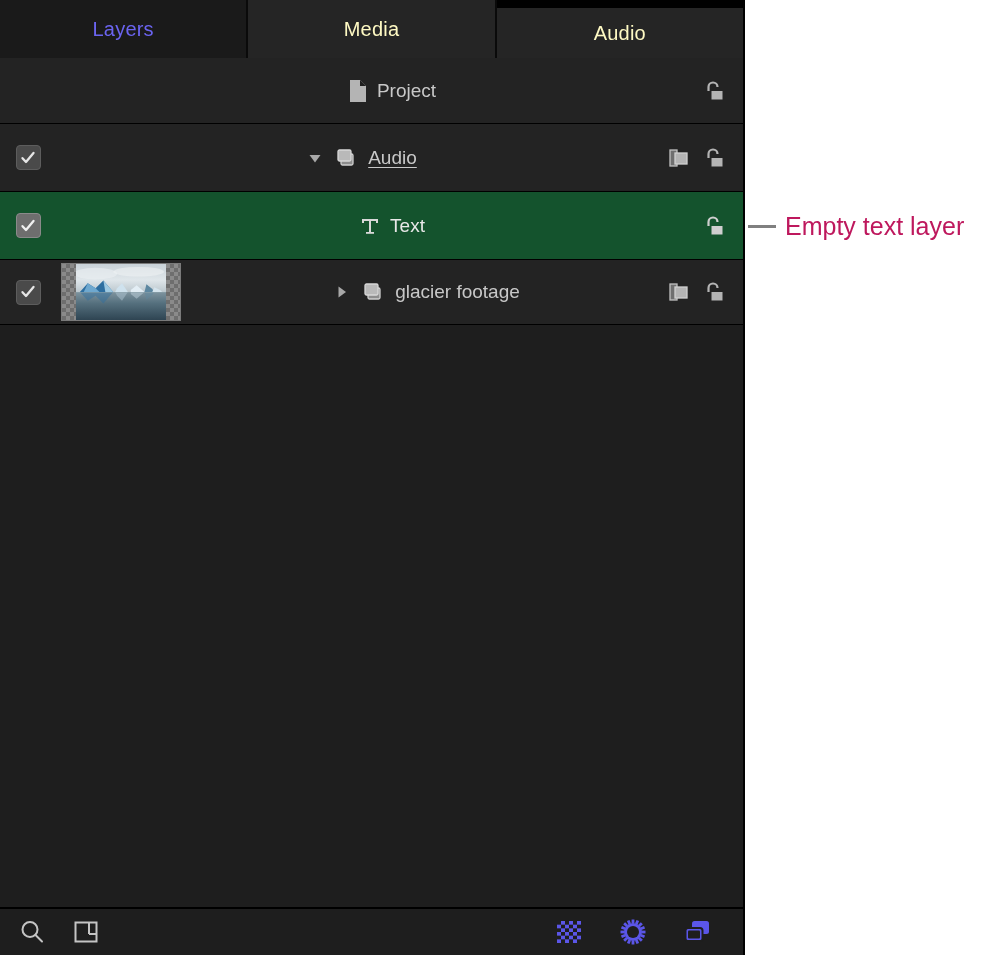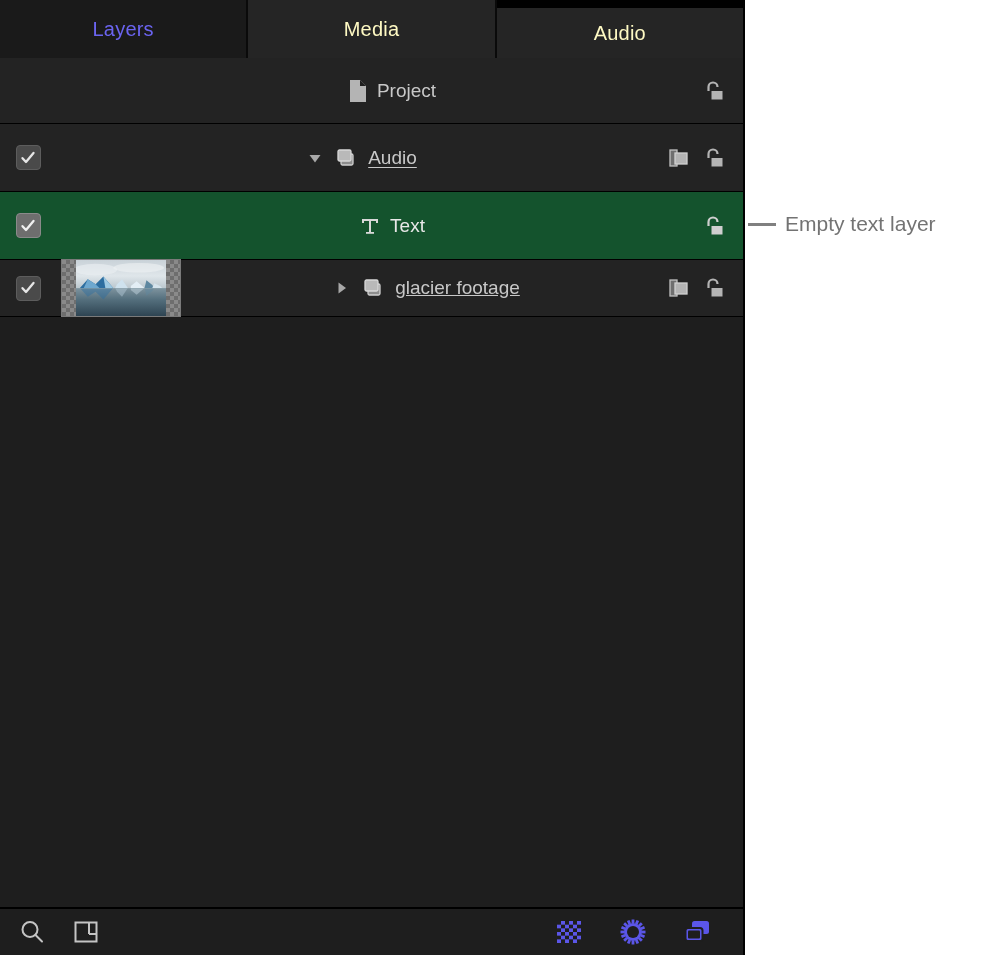--- a/index.html
+++ b/index.html
@@ -73,21 +73,21 @@
     height: 68px;
     box-sizing: border-box;
     border-bottom: 1px solid #000000;
     background: #232323;
     color: #c8c8c8;
     font-size: 19px;
     user-select: none;
   }
   .row.project { height: 66px; background: #232323; }
   .row.selected { background: #14532d; color: #e8e8e8; }
-  .row.footage { height: 57px; text-decoration: underline; }
+  .row.footage { height: 65px; }
 
   .col-check {
     width: 56px;
     flex: 0 0 56px;
     display: flex;
     align-items: center;
     justify-content: center;
   }
   .col-thumb {
     width: 130px;
@@ -189,22 +189,22 @@
     align-items: center;
     gap: 0;
   }
   .leader {
     width: 28px;
     height: 3px;
     background: #808080;
     flex: 0 0 28px;
   }
   .callout-text {
-    color: #737373;
-    font-size: 21px;
+    color: #be185d;
+    font-size: 25px;
     white-space: nowrap;
     padding-left: 9px;
   }
 </style>
 </head>
 <body>
 
 <div id="root">
 
   <div class="panel">

